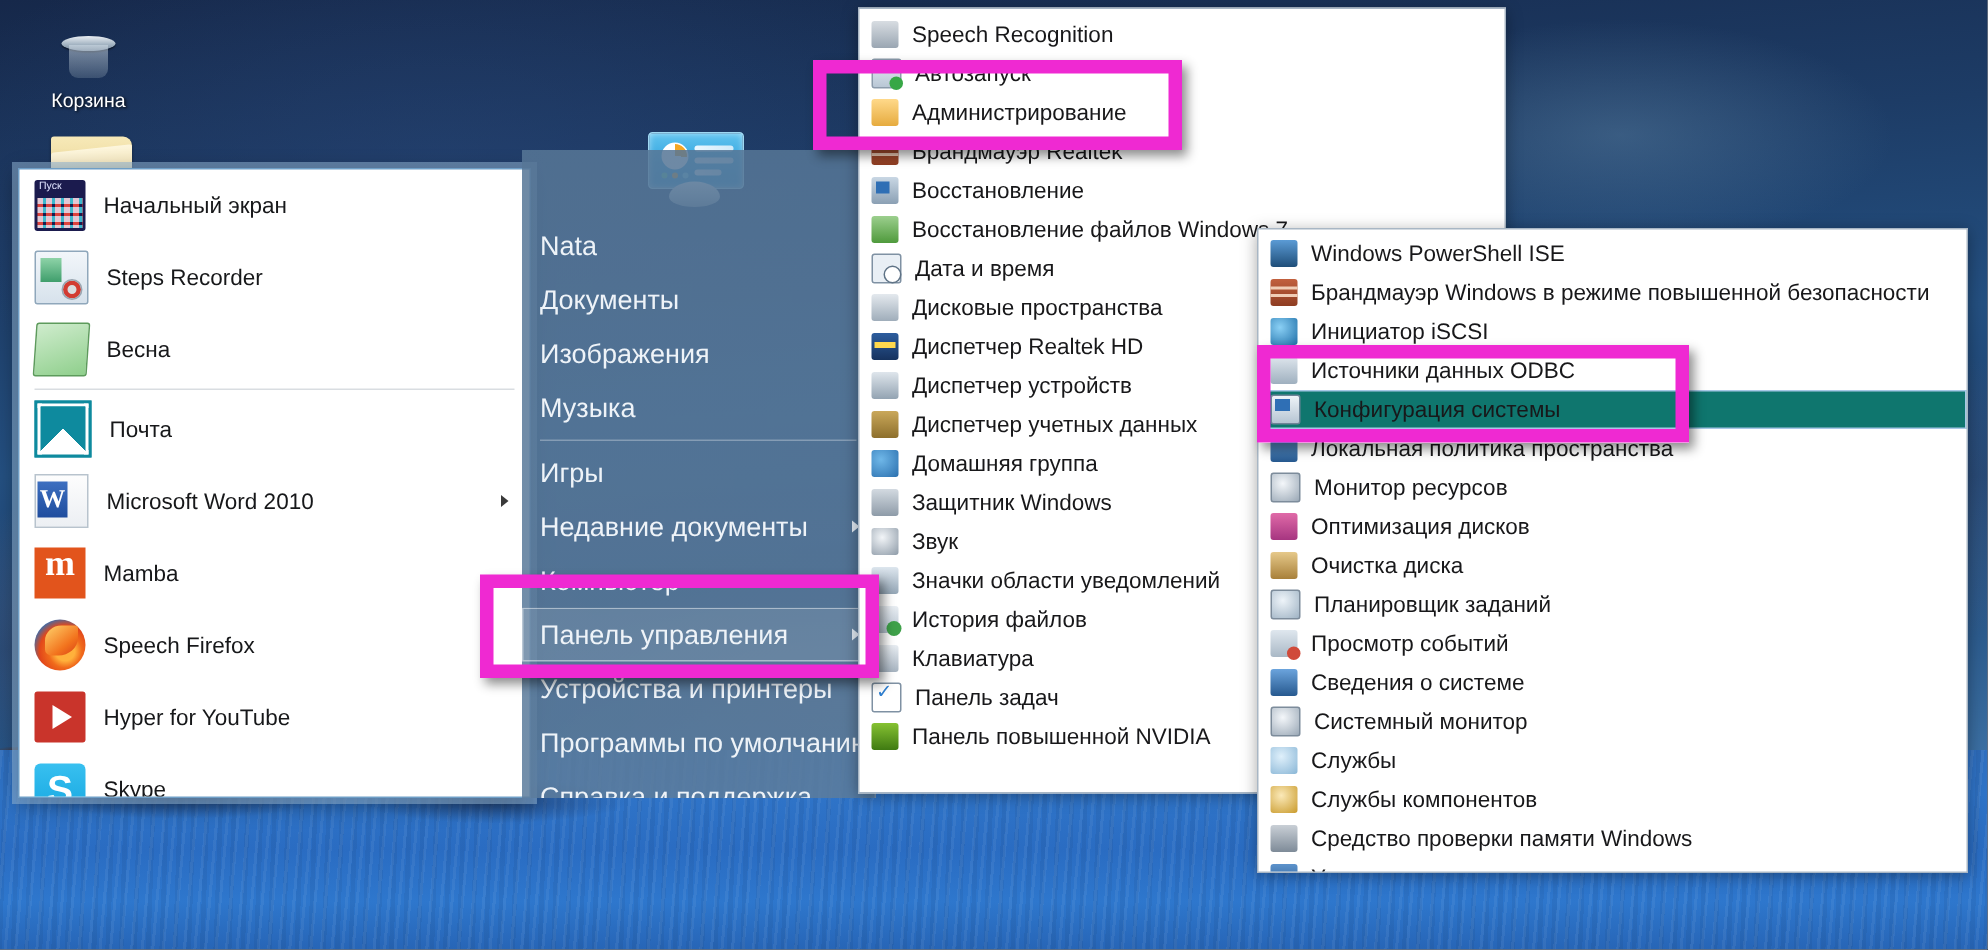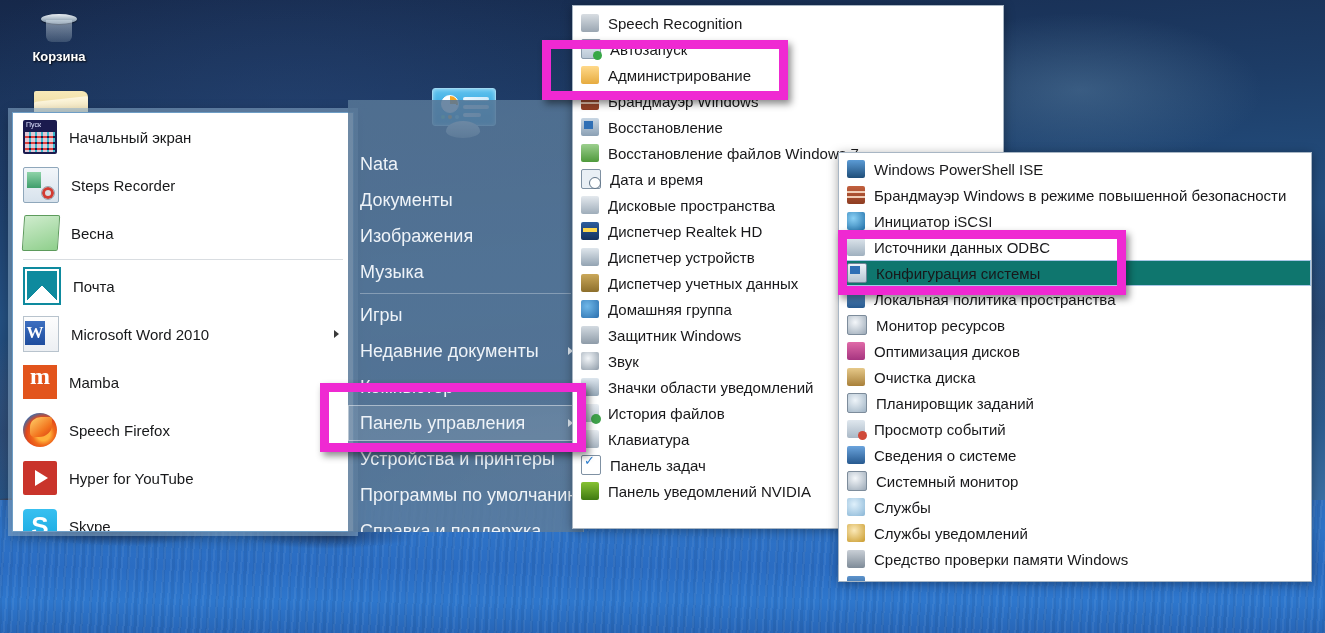--- a/index.html
+++ b/index.html
@@ -332,21 +332,21 @@
 </head>
 <body>
 
 <div id="screen">
 
   <div class="wall-sky"></div>
   <div class="wall-rocks"></div>
   <div class="wall-sea"></div>
   <div class="wall-rocks2"></div>
 
-  <div class="desk-icon" style="left:4px; top:14px;font-weight:bold;">
+  <div class="desk-icon" style="left:4px; top:24px;">
     <div class="bin-glyph"></div>
     <span class="label">Корзина</span>
   </div>
 
   <div class="folder-glyph">
     <div class="back"></div>
       <div class="front"></div>
   </div>
 
   <div class="monitor-glyph">
@@ -454,21 +454,21 @@
     <div class="m-item">
       <span class="mico i-auto"></span>
       <span>Автозапуск</span>
     </div>
     <div class="m-item">
       <span class="mico i-folder"></span>
       <span>Администрирование</span>
     </div>
     <div class="m-item">
       <span class="mico i-fire"></span>
-      <span>Брандмауэр Windows</span>
+      <span>Брандмауэр Realtek</span>
     </div>
     <div class="m-item">
       <span class="mico i-restore"></span>
       <span>Восстановление</span>
     </div>
     <div class="m-item">
       <span class="mico i-restore7"></span>
       <span>Восстановление файлов Windows 7</span>
     </div>
     <div class="m-item">
@@ -514,21 +514,21 @@
     <div class="m-item">
       <span class="mico i-keyb"></span>
       <span>Клавиатура</span>
     </div>
     <div class="m-item">
       <span class="mico i-task"></span>
       <span>Панель задач</span>
     </div>
     <div class="m-item">
       <span class="mico i-nvidia"></span>
-      <span>Панель уведомлений NVIDIA</span>
+      <span>Панель повышенной NVIDIA</span>
     </div>
   </div>
 
   <div class="panel" id="col4-panel">
     <div style="height:3px"></div>
     <div class="m-item">
       <span class="mico i-ps"></span>
       <span>Windows PowerShell ISE</span>
     </div>
     <div class="m-item">
@@ -578,21 +578,21 @@
     <div class="m-item">
       <span class="mico i-perfmon"></span>
       <span>Системный монитор</span>
     </div>
     <div class="m-item">
       <span class="mico i-serv"></span>
       <span>Службы</span>
     </div>
     <div class="m-item">
       <span class="mico i-comp"></span>
-      <span>Службы уведомлений</span>
+      <span>Службы компонентов</span>
     </div>
     <div class="m-item">
       <span class="mico i-mem"></span>
       <span>Средство проверки памяти Windows</span>
     </div>
     <div class="m-item">
       <span class="mico i-mgmt"></span>
       <span>Управление компьютером</span>
     </div>
   </div>

